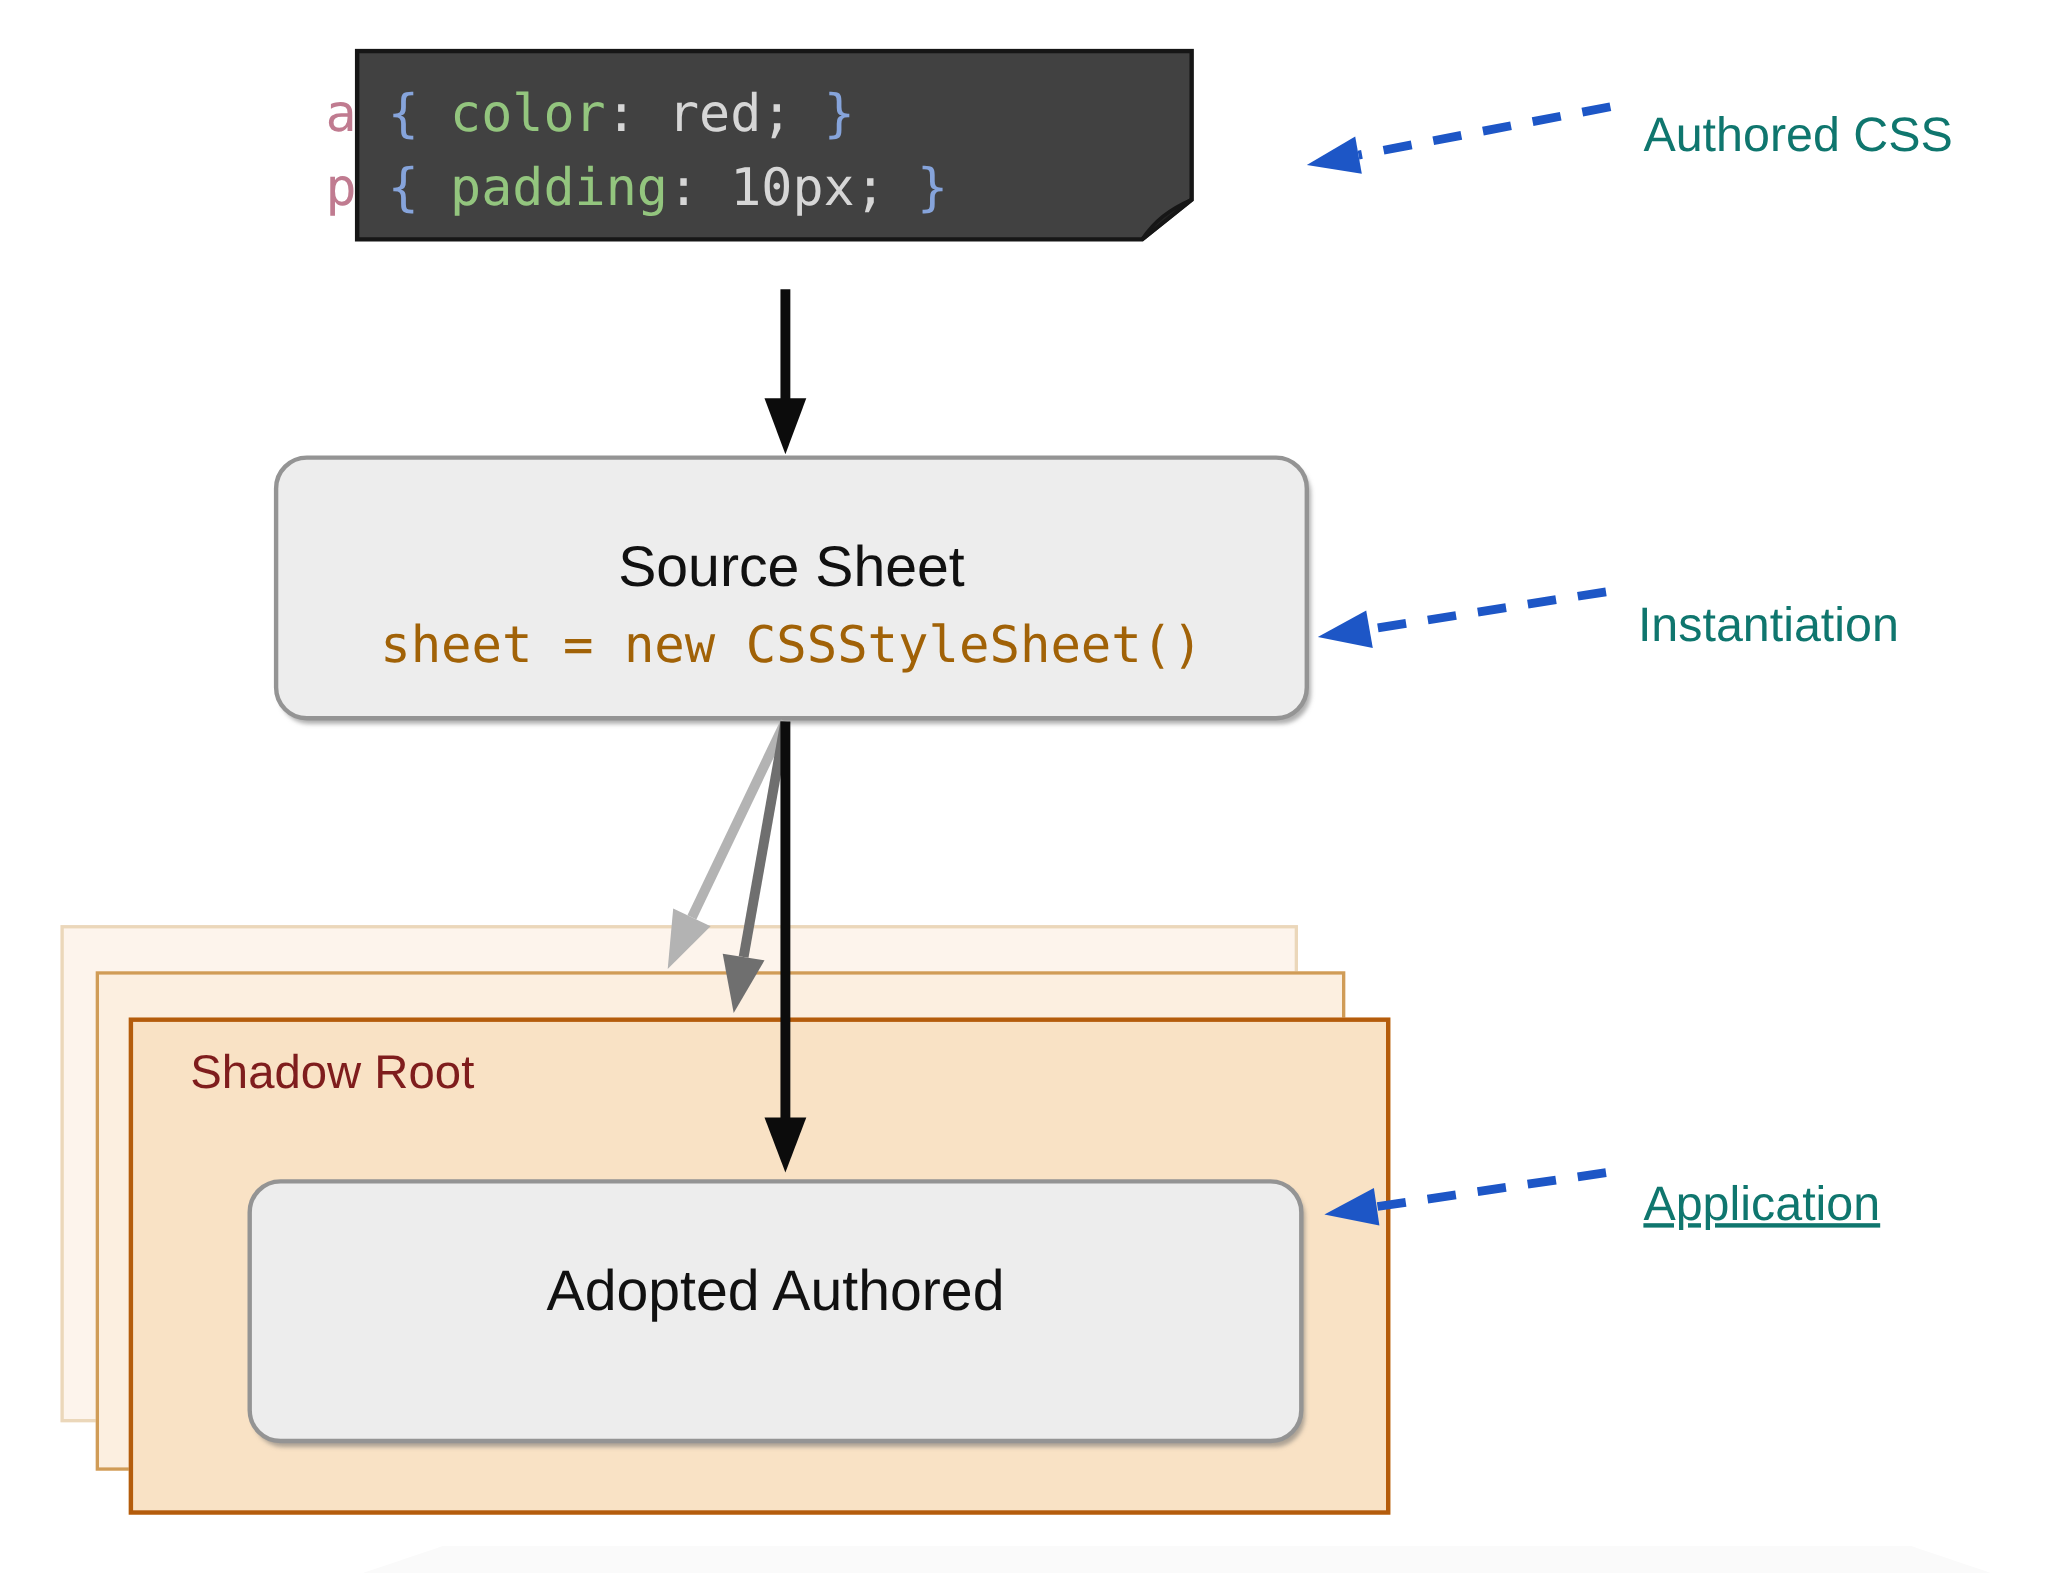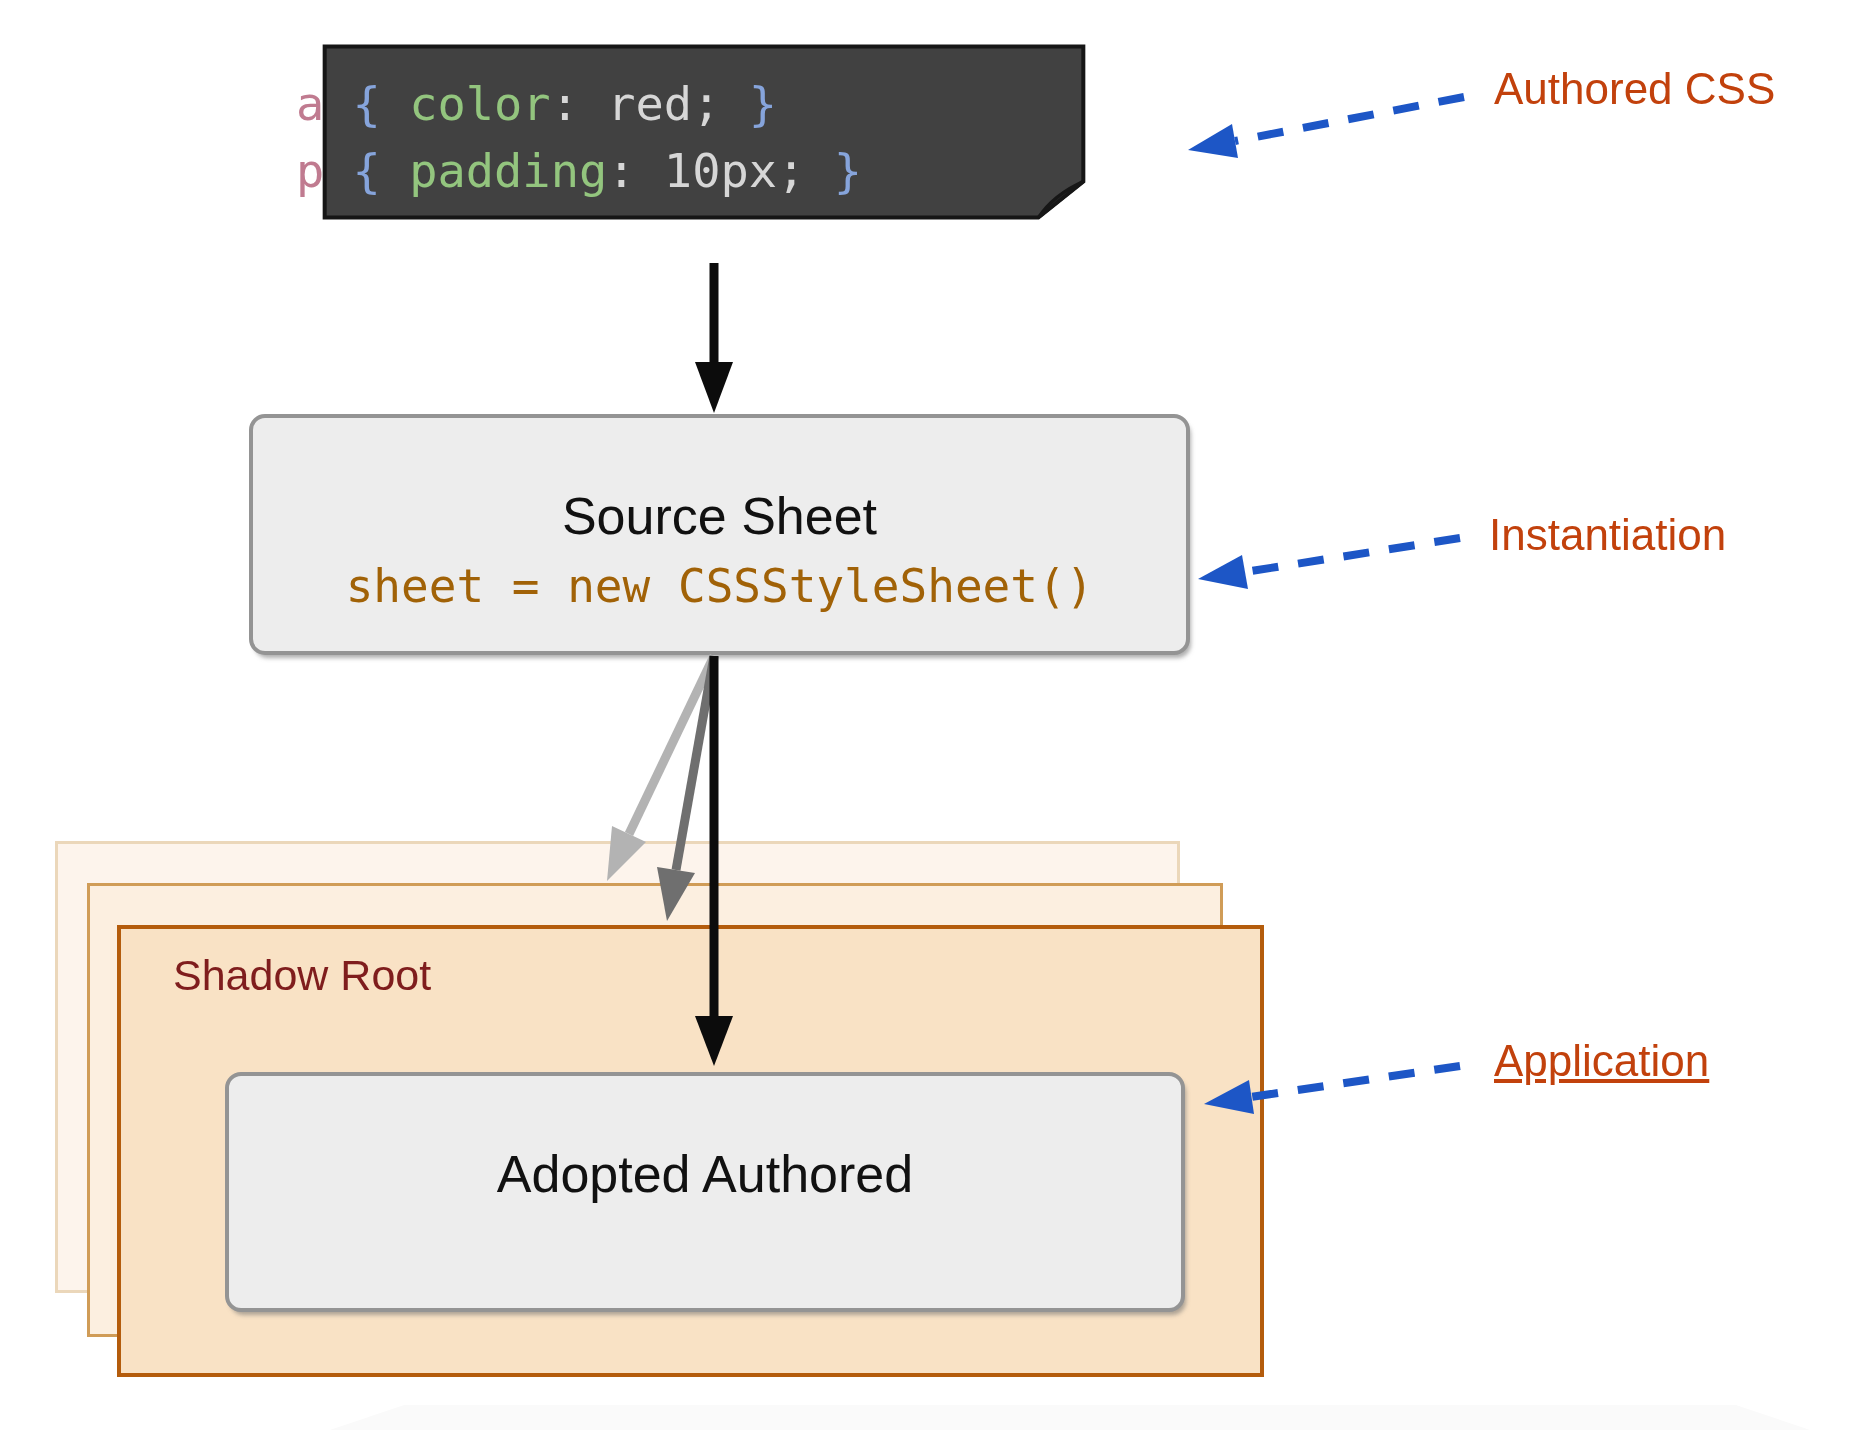--- a/index.html
+++ b/index.html
@@ -23,21 +23,21 @@
   .tok-sel{color:#c07b90;}
   .tok-brace{color:#86a4db;}
   .tok-prop{color:#93c57e;}
   .tok-val{color:#d6d6d6;}
 
   
   .sheet-box{
     position:absolute;
     background:#ededed;
     border:4px solid #949494;
-    border-radius:16px;
+    border-radius:30px;
     box-shadow:3px 5px 4px -2px rgba(110,110,110,0.55);
   }
   .sheet-box.source{left:249px;top:414px;width:933px;height:233px;}
   .sheet-box.adopted{left:225px;top:1072px;width:952px;height:232px;}
   .sheet-title{
     position:absolute;left:0;width:100%;text-align:center;
     font-size:52px;color:#111111;line-height:64px;top:66px;
   }
   .sheet-code{
     position:absolute;left:0;width:100%;text-align:center;
@@ -61,21 +61,21 @@
     background:#f9e2c5;border:4px solid #b45c0c;
   }
   .shadow-label{
     position:absolute;left:52px;top:22px;
     font-size:43px;color:#7f1d1d;
   }
 
   
   .blue-label{
     position:absolute;
-    font-size:44px;color:#c2410c;white-space:nowrap;
+    font-size:44px;color:#0f766e;white-space:nowrap;margin-top:34px;
   }
   .blue-label.l1{left:1494px;top:64px;}
   .blue-label.l2{left:1489px;top:510px;}
   .blue-label.l3{left:1494px;top:1036px;text-decoration:underline;}
 
   
   .overlay{
     position:absolute;left:0;top:0;width:1874px;height:1430px;
     pointer-events:none;
   }

